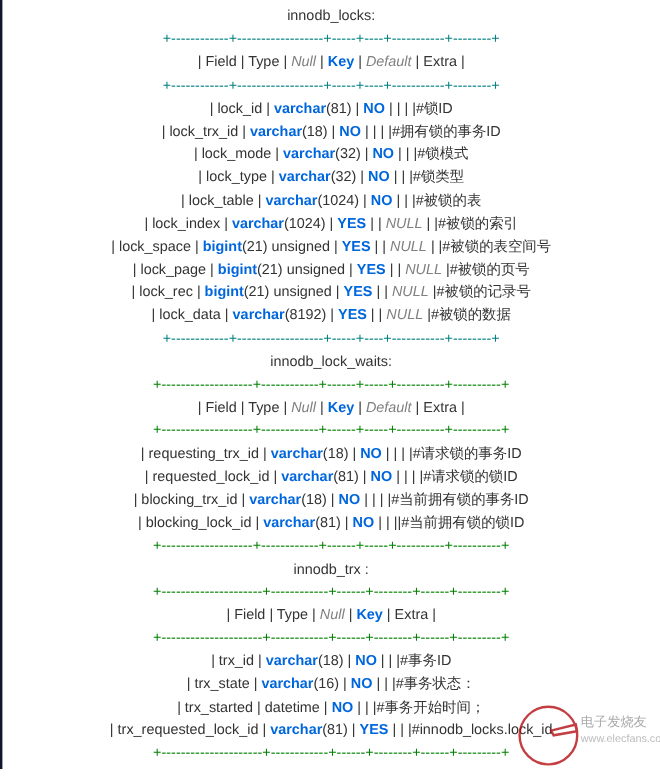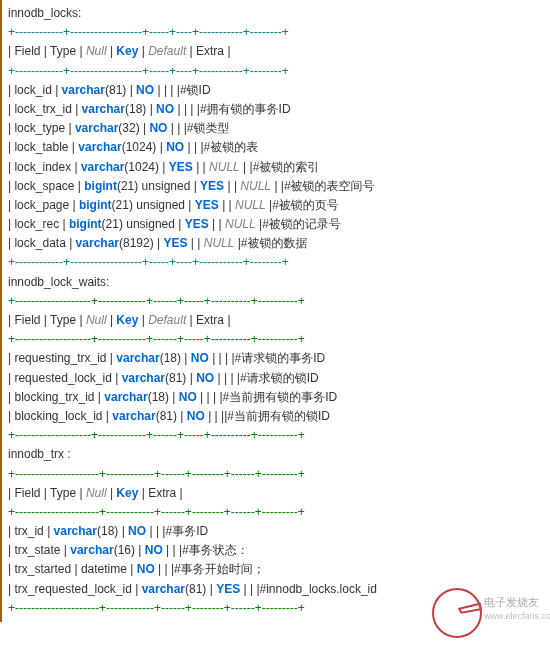--- a/index.html
+++ b/index.html
@@ -6,22 +6,23 @@
     margin: 0;
     padding: 0;
     font-family: Verdana, Arial, sans-serif;
     font-size: 12px;
     line-height: 1.6;
     color: #333;
     width: 550px;
     background: #fff;
   }
   .content {
-    border-left: 2px solid #a16207;
+    border-left: 2px solid #0f172a;
     padding: 4px 6px;
+    text-align: center;
   }
   .line { white-space: nowrap; }
   .gray { color: gray; font-style: italic; }
   .kw { color: #0066dd; font-weight: bold; margin-top: 32px; }
   .teal { color: #008080; }
   .greenrule { color: #008000; }
   .watermark {
     position: absolute;
     top: 588px;
     left: 432px;
@@ -53,20 +54,21 @@
 </head>
 <body>
 
 <div class="content" id="doc">
     <div class="line">innodb_locks:</div>
     <div class="line"><span class="teal">+------------+------------------+-----+----+-----------+--------+</span></div>
     <div class="line"><span></span><span>|</span><span> Field      </span><span>|</span><span> Type           </span><span>|</span><span> </span><span class="gray">Null</span><span> </span><span>|</span><span> </span><span class="kw">Key</span><span> </span><span>|</span><span> </span><span class="gray">Default</span><span> </span><span>|</span><span> Extra </span><span>|</span><span></span></div>
     <div class="line"><span class="teal">+------------+------------------+-----+----+-----------+--------+</span></div>
     <div class="line"><span>| lock_id  | </span><span class="kw">varchar</span><span>(81)       | </span><span class="kw">NO</span><span> |   |       |</span><span>        |#锁ID</span></div>
     <div class="line"><span>| lock_trx_id  | </span><span class="kw">varchar</span><span>(18)    | </span><span class="kw">NO</span><span>  |   |     |</span><span>         |#拥有锁的事务ID</span></div>
+    <div class="line"><span>| lock_mode  | </span><span class="kw">varchar</span><span>(32)     | </span><span class="kw">NO</span><span>  |    |</span><span>          |#锁模式</span></div>
     <div class="line"><span>| lock_type  | </span><span class="kw">varchar</span><span>(32)        | </span><span class="kw">NO</span><span>   |    |</span><span>       |#锁类型</span></div>
     <div class="line"><span>| lock_table  | </span><span class="kw">varchar</span><span>(1024)     | </span><span class="kw">NO</span><span>    |    |</span><span>         |#被锁的表</span></div>
     <div class="line"><span>| lock_index  | </span><span class="kw">varchar</span><span>(1024)    | </span><span class="kw">YES</span><span>  |    |</span><span class="gray"> NULL</span><span>    |        |#被锁的索引</span></div>
     <div class="line"><span>| lock_space  | </span><span class="kw">bigint</span><span>(21) unsigned | </span><span class="kw">YES</span><span> |    |</span><span class="gray"> NULL</span><span>    |    |#被锁的表空间号</span></div>
     <div class="line"><span>| lock_page  | </span><span class="kw">bigint</span><span>(21) unsigned | </span><span class="kw">YES</span><span> |    |</span><span class="gray"> NULL</span><span>        |#被锁的页号</span></div>
     <div class="line"><span>| lock_rec  | </span><span class="kw">bigint</span><span>(21) unsigned | </span><span class="kw">YES</span><span> |    |</span><span class="gray"> NULL</span><span>       |#被锁的记录号</span></div>
     <div class="line"><span>| lock_data  | </span><span class="kw">varchar</span><span>(8192)    | </span><span class="kw">YES</span><span>  |   |</span><span class="gray"> NULL</span><span>       |#被锁的数据</span></div>
     <div class="line"><span class="teal">+------------+------------------+-----+----+-----------+--------+</span></div>
     <div class="line">innodb_lock_waits:</div>
     <div class="line"><span class="greenrule">+-------------------+------------+------+-----+----------+----------+</span></div>

